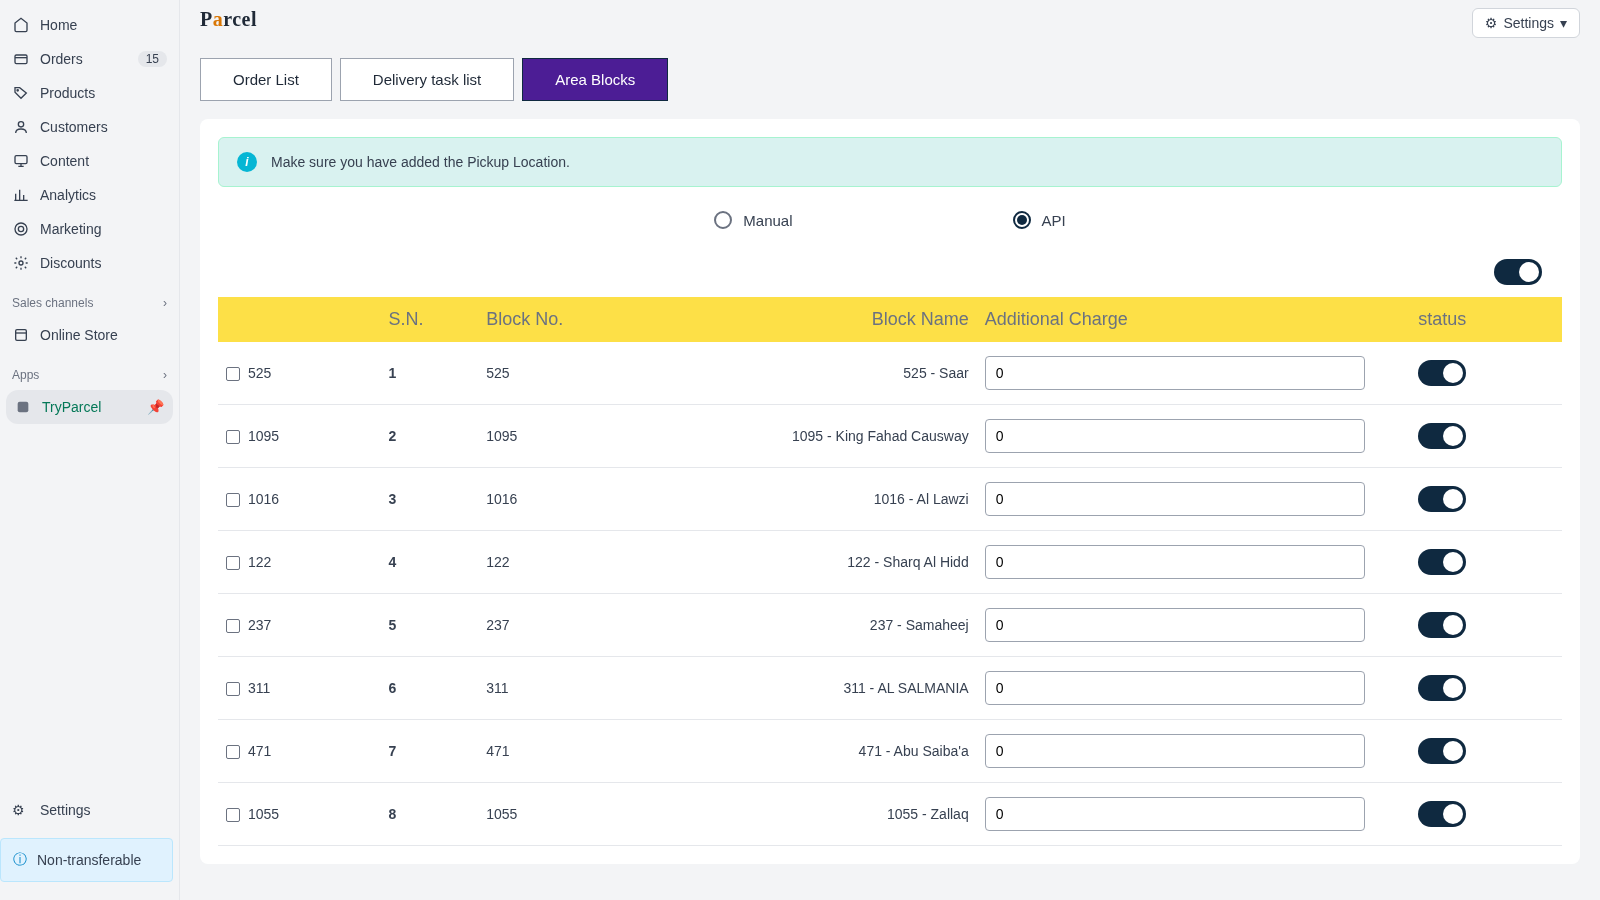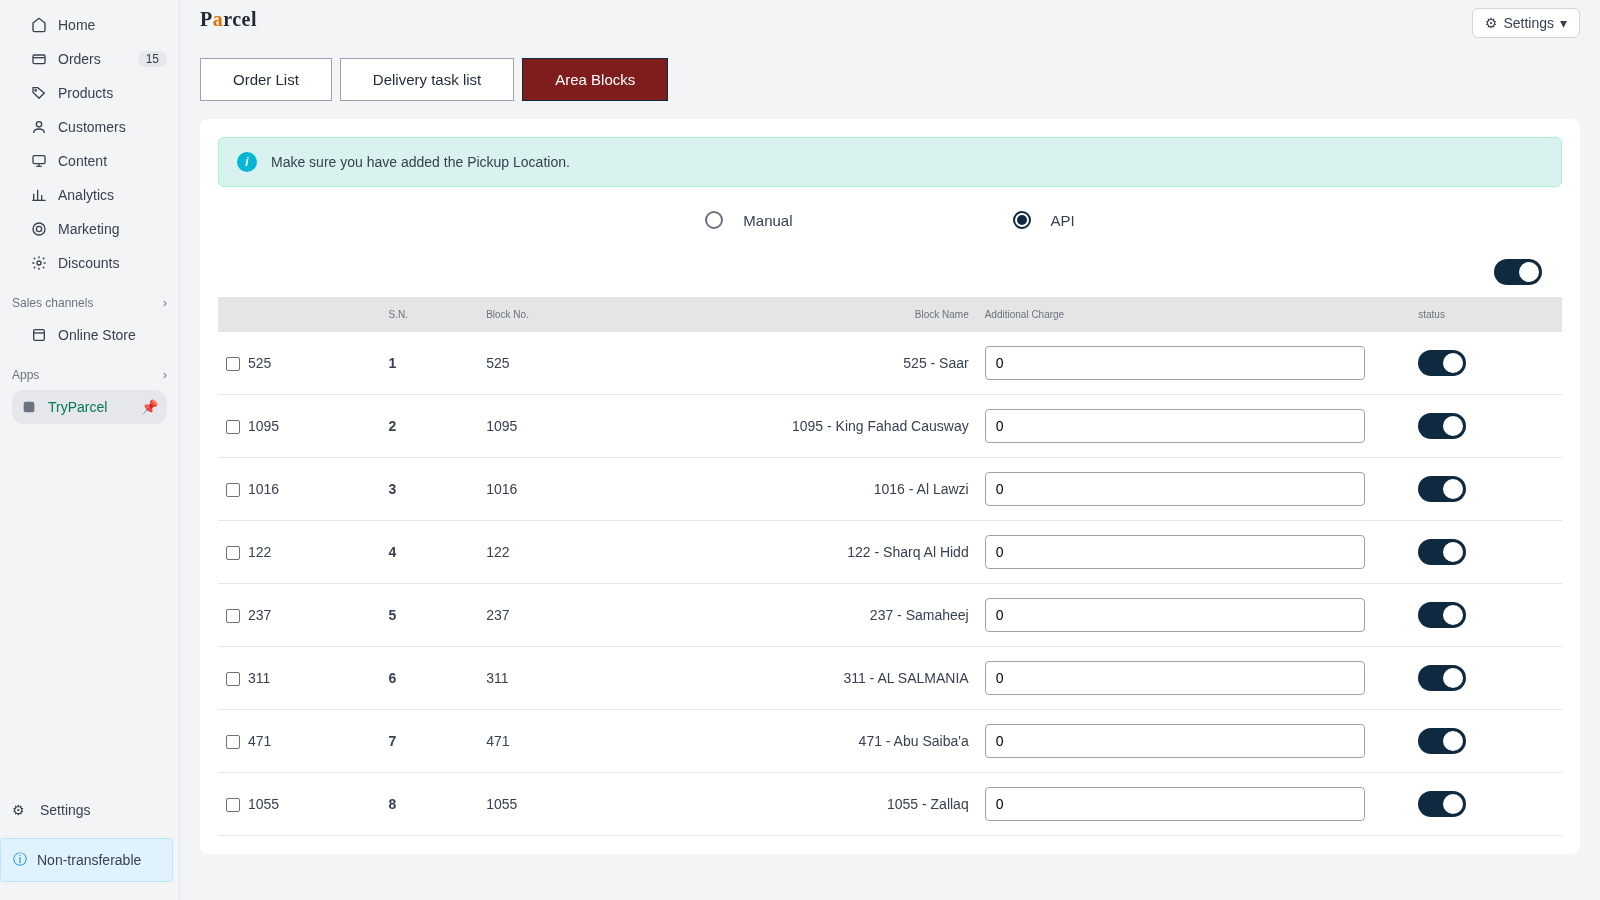--- a/index.html
+++ b/index.html
@@ -1,64 +1,64 @@
 <!DOCTYPE html>
 <html><head>
   <meta charset="utf-8">
   <style>
     * { margin: 0; padding: 0; box-sizing: border-box; }
     body { font-family: -apple-system, BlinkMacSystemFont, 'Segoe UI', sans-serif; background: #f3f4f6; color: #1f2937; height: 900px; width: 1600px; overflow: hidden; }
     .app { display: flex; height: 100%; }
     
     .sidebar { width: 180px; background: #f3f4f6; border-right: 1px solid #e5e7eb; display: flex; flex-direction: column; padding: 8px 0; }
-    .nav-item { display: flex; align-items: center; padding: 8px 12px; cursor: pointer; color: #374151; font-size: 14px; margin-left: 18px; }
+    .nav-item { display: flex; align-items: center; padding: 8px 12px; cursor: pointer; color: #374151; font-size: 14px; }
     .nav-item .icon { width: 18px; height: 18px; margin-right: 10px; display: flex; align-items: center; justify-content: center; }
     .nav-item .label { flex: 1; }
     .nav-item .badge { background: #e5e7eb; color: #374151; border-radius: 10px; padding: 1px 8px; font-size: 12px; }
     .nav-item .pin { color: #9ca3af; font-size: 14px; }
     .nav-section { padding: 8px 12px; color: #6b7280; font-size: 12px; display: flex; align-items: flex-start; justify-content: space-between; margin-top: 8px; }
-    .nav-item.active { color: #047857; background: #e5e7eb; border-radius: 12px; margin: 0 12px; padding: 8px; }
+    .nav-item.active { color: #047857; background: #e5e7eb; border-radius: 12px; margin: 0 6px; padding: 8px; }
     .nav-item.active .icon { color: #047857; }
     
     .sidebar-bottom { margin-top: auto; }
     .settings-item { display: flex; align-items: center; padding: 10px 12px; color: #374151; font-size: 14px; cursor: pointer; }
     .settings-item .icon { width: 18px; margin-right: 10px; }
     .info-banner { margin: 10px 6px 10px 0; background: #e0f2fe; border: 1px solid #bae6fd; border-radius: 4px; padding: 12px; display: flex; align-items: center; font-size: 14px; color: #374151; }
     .info-banner .icon { color: #0284c7; margin-right: 10px; }
     
     .main { flex: 1; overflow-y: auto; padding: 0 20px 20px 20px; }
     .main-header { display: flex; justify-content: space-between; align-items: flex-start; padding: 8px 0 20px 0; }
     .logo { font-size: 20px; letter-spacing: 0.5px; font-weight: 700; color: #1f2937; font-family: Georgia, serif; }
     .logo .a { color: #d97706; }
     .settings-btn { background: white; border: 1px solid #d1d5db; border-radius: 6px; padding: 6px 12px; display: flex; align-items: center; gap: 6px; cursor: pointer; font-size: 14px; color: #374151; }
     
     .tabs { display: flex; gap: 8px; margin-bottom: 18px; }
     .tab { padding: 12px 32px; border: 1px solid #9ca3af; background: white; color: #1f2937; font-size: 15px; cursor: pointer; }
-    .tab.active { background: #7f1d1d; color: white; border-color: #0f2940; }
+    .tab.active { background: #4c1d95; color: white; border-color: #0f2940; }
     
     .content-card { background: white; border-radius: 8px; padding: 18px; }
     .alert { background: #d1fae5; border: 1px solid #a7f3d0; border-radius: 6px; padding: 14px 18px; display: flex; align-items: center; margin-bottom: 24px; background: #d4f2ed; }
     .alert { background: #d9f2f0; }
     .alert .icon { width: 20px; height: 20px; background: #06b6d4; color: white; border-radius: 50%; display: flex; align-items: center; justify-content: center; font-size: 12px; font-weight: bold; margin-right: 14px; font-style: italic; }
     .alert-text { color: #374151; font-size: 14px; }
     
     .radio-row { display: flex; justify-content: center; gap: 220px; margin: 10px 0 30px 0; }
-    .radio-opt { display: flex; align-items: center; gap: 20px; cursor: pointer; font-size: 15px; color: #374151; }
+    .radio-opt { display: flex; align-items: center; gap: 11px; cursor: pointer; font-size: 15px; color: #374151; }
     .radio-circle { width: 18px; height: 18px; border: 2px solid #6b7280; border-radius: 50%; display: flex; align-items: center; justify-content: center; }
     .radio-circle.selected { border-color: #0f2940; }
     .radio-circle.selected::after { content: ''; width: 10px; height: 10px; background: #0f2940; border-radius: 50%; }
     
     .toggle-all { text-align: right; font-size: 14px; color: #374151; margin-bottom: 6px; padding-right: 4px;}
     .toggle-all-row { display: flex; justify-content: flex-end; margin-bottom: 12px; padding-right: 20px; }
     
     .toggle { width: 48px; height: 26px; background: #0f2940; border-radius: 13px; position: relative; cursor: pointer; }
     .toggle::after { content: ''; width: 20px; height: 20px; background: white; border-radius: 50%; position: absolute; top: 3px; right: 3px; }
     
     table { width: 100%; border-collapse: collapse; }
-    thead th { text-align: left; padding: 12px 8px; font-size: 10px; font-weight: 400; color: #6b7280; background: #e5e5e5; }
+    thead th { text-align: left; padding: 12px 8px; font-size: 18px; font-weight: 400; color: #6b7280; background: #fde047; }
     tbody tr { border-bottom: 1px solid #e5e7eb; }
     tbody td { padding: 14px 8px; font-size: 14px; color: #374151; vertical-align: middle; }
     tbody td.sn { font-weight: 700; }
     .chk { width: 14px; height: 14px; border: 1.5px solid #6b7280; border-radius: 2px; display: inline-block; vertical-align: middle; margin-right: 8px; cursor: pointer; }
     .charge-input { width: 100%; max-width: 380px; padding: 8px 10px; border: 1px solid #9ca3af; border-radius: 4px; font-size: 14px; }
     
     .col-check { width: 150px; }
     .col-sn { width: 90px; }
     .col-no { width: 140px; }
     .col-name { width: 320px; text-align: right; }

